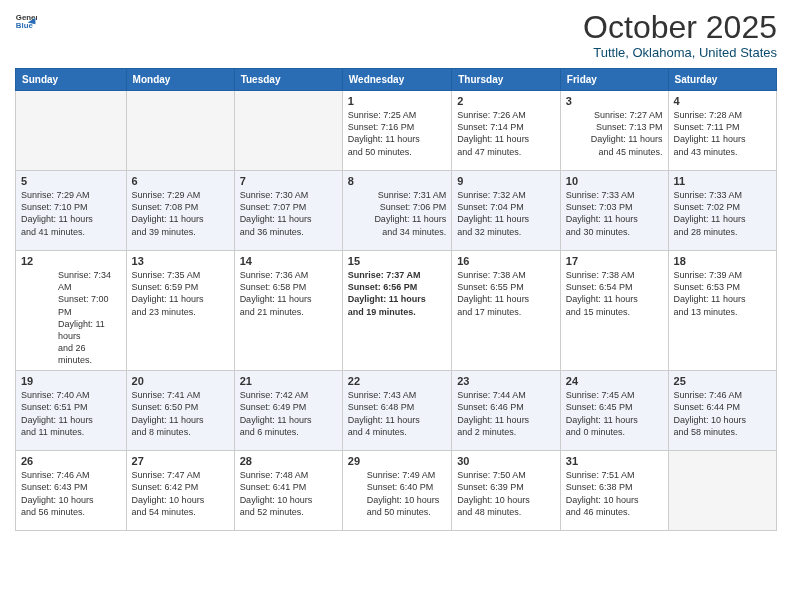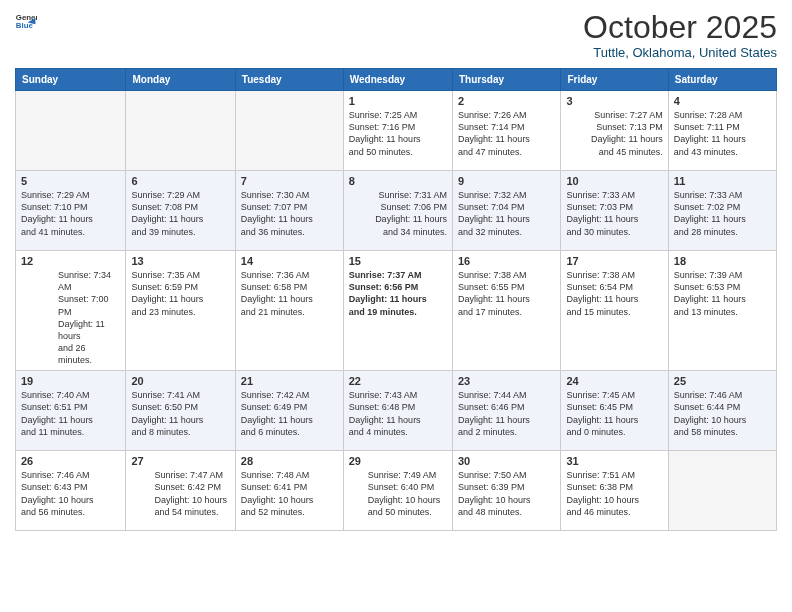--- a/index.html
+++ b/index.html
@@ -305,21 +305,21 @@
         <tr>
           <td>
             <div class="day-number">26</div>
             <div class="day-info" style="white-space: pre-line;">Sunrise: 7:46 AM
 Sunset: 6:43 PM
 Daylight: 10 hours
 and 56 minutes.</div>
           </td>
           <td>
             <div class="day-number">27</div>
-            <div class="day-info" style="white-space: pre-line; margin-left: 23px;">Sunrise: 7:47 AM
+            <div class="day-info" style="white-space: pre-line;">Sunrise: 7:47 AM
 Sunset: 6:42 PM
 Daylight: 10 hours
 and 54 minutes.</div>
           </td>
           <td>
             <div class="day-number">28</div>
             <div class="day-info" style="white-space: pre-line;">Sunrise: 7:48 AM
 Sunset: 6:41 PM
 Daylight: 10 hours
 and 52 minutes.</div>

